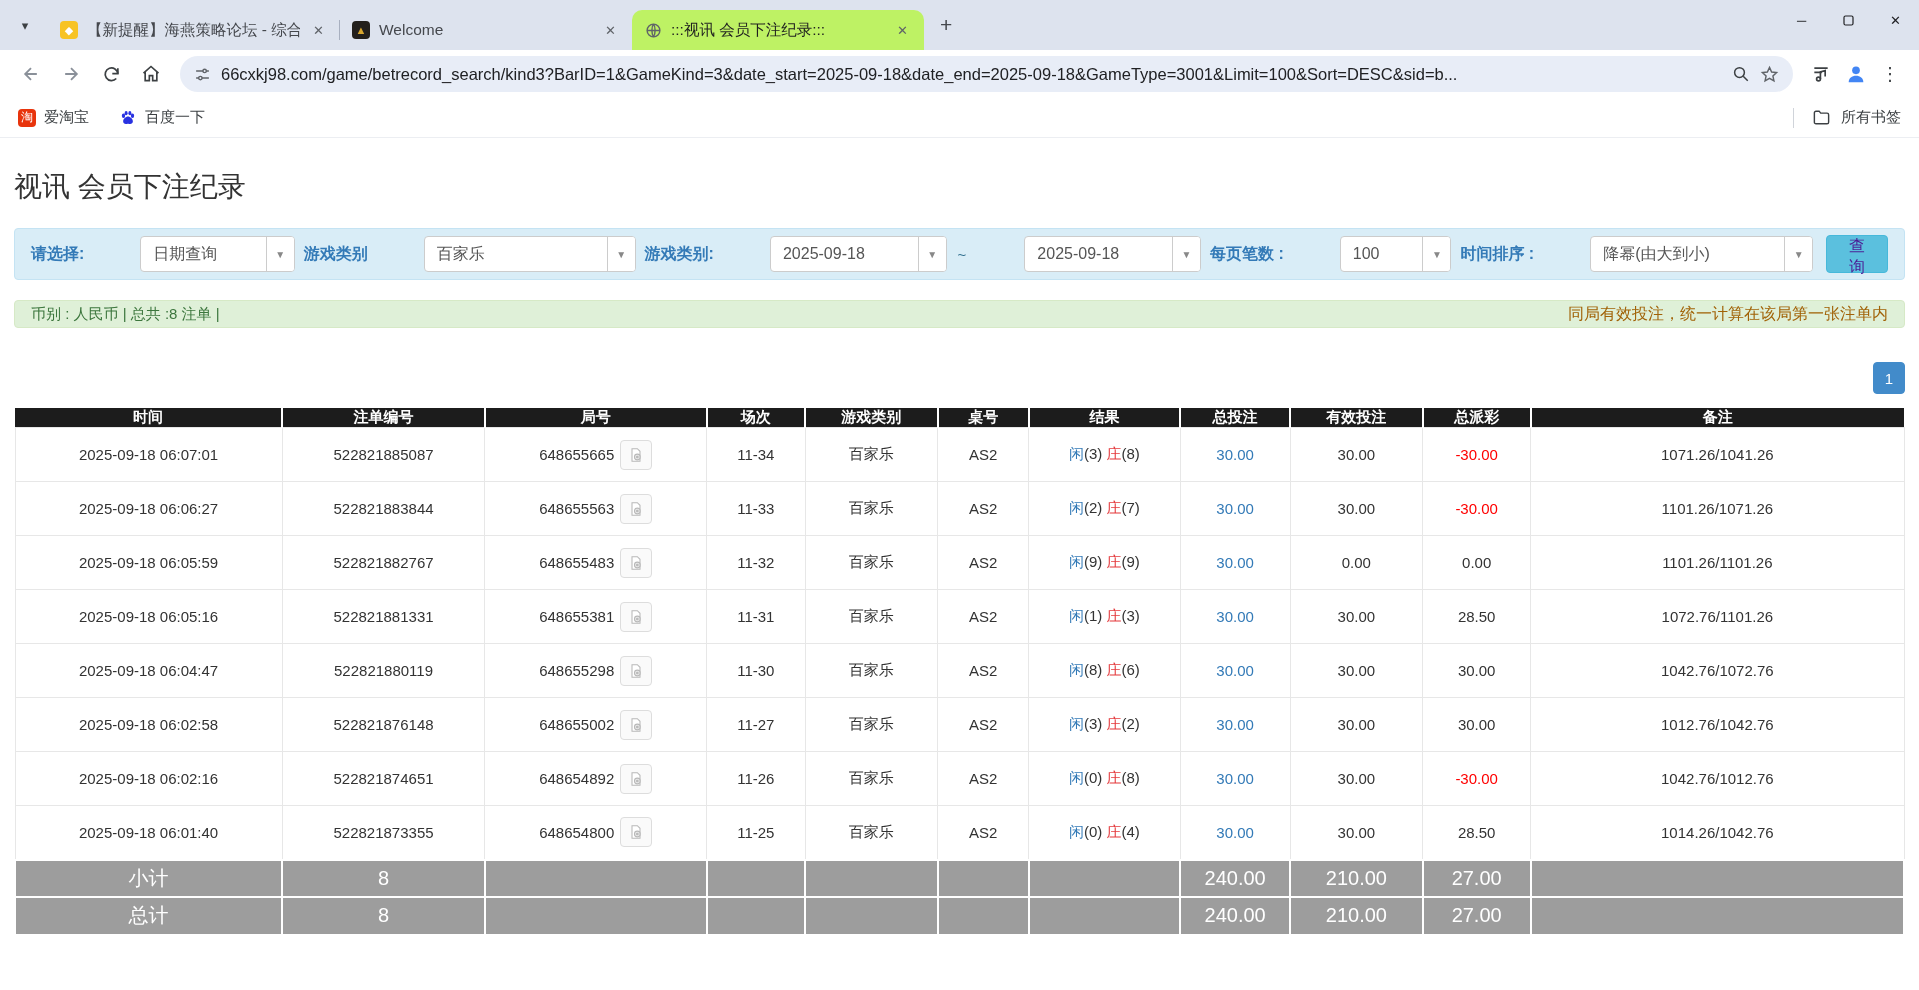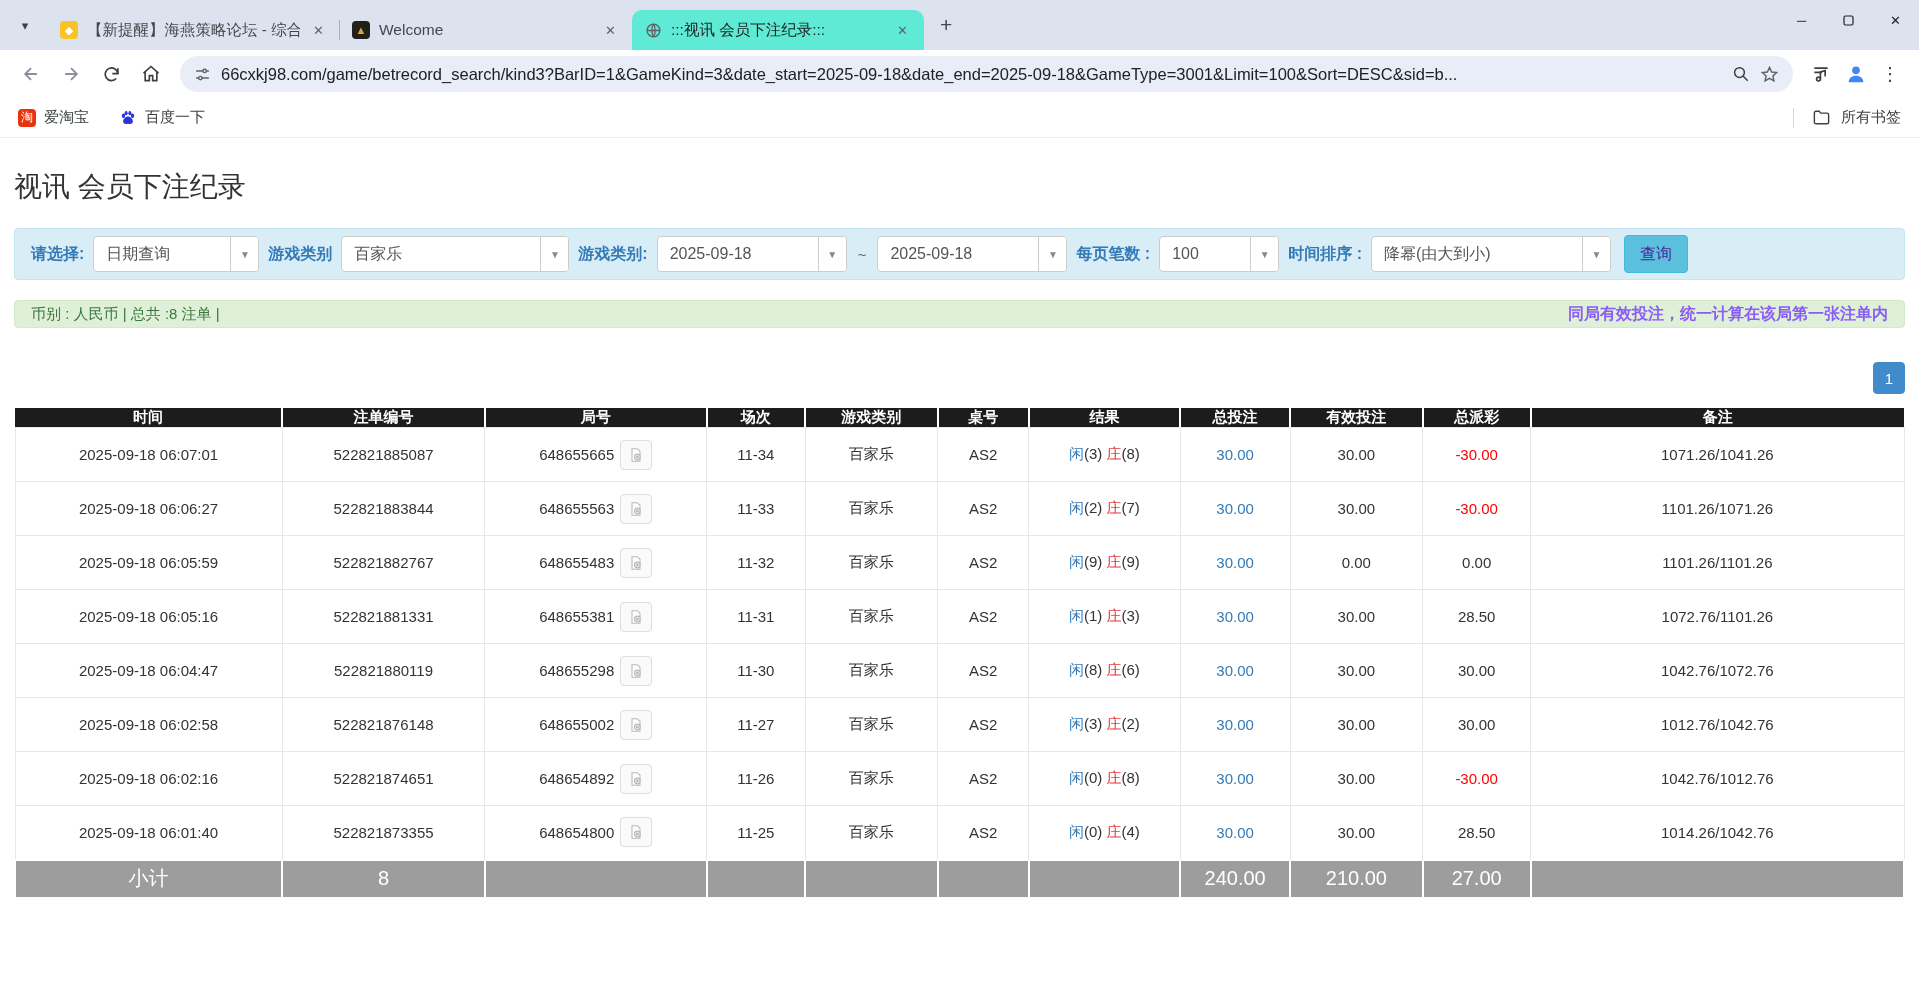--- a/index.html
+++ b/index.html
@@ -4,21 +4,21 @@
 <style>
   * { box-sizing: border-box; margin: 0; padding: 0; }
   html,body { width:1919px; height:990px; overflow:hidden; }
   body { font-family:"Liberation Sans","DejaVu Sans",sans-serif; background:#fff; color:#333; }
 
   
   .tabstrip { height:50px; background:#dde3ee; display:flex; align-items:flex-end; padding-left:10px; position:relative; }
   .tab-search-btn { align-self:center; width:30px; height:30px; border-radius:50%; display:flex; align-items:center; justify-content:center; color:#3c4043; font-size:13px; margin-right:8px; }
   .tab { width:292px; height:40px; display:flex; align-items:center; gap:9px; padding:0 12px; font-size:15.5px; color:#45484d; border-radius:10px 10px 0 0; position:relative; }
   .tab.inactive + .tab.inactive::before { content:""; position:absolute; left:-1px; top:10px; bottom:10px; width:1px; background:#a8b0c0; }
-  .tab.active { background:#5eead4; color:#1f1f1f; }
+  .tab.active { background:#bef264; color:#1f1f1f; }
   .tab .tab-title { flex:1; white-space:nowrap; overflow:hidden; }
   .tab .tab-close { font-size:13px; color:#5f6368; padding:2px 4px; border-radius:50%; }
   .favicon { width:18px; height:18px; flex:0 0 18px; border-radius:4px; display:flex; align-items:center; justify-content:center; }
   .fav-yellow { background:#f7c325; color:#fff; font-size:11px; }
   .fav-dark { background:#23201c; color:#d8a72e; font-size:11px; }
   .newtab-btn { align-self:center; font-size:21px; color:#45484d; margin-left:10px; padding:0 6px; }
   .win-controls { position:absolute; right:0; top:0; height:40px; display:flex; }
   .win-btn { width:47px; height:40px; display:flex; align-items:center; justify-content:center; color:#202124; font-size:13px; }
 
   .toolbar { height:48px; background:#fff; display:flex; align-items:center; padding:0 14px; gap:6px; }
@@ -32,29 +32,29 @@
   .bm-taobao { width:18px; height:18px; border-radius:4px; background:#e8340c; color:#fff; font-size:12px; display:flex; align-items:center; justify-content:center; }
   .bookmarks-right { margin-left:auto; display:flex; align-items:center; gap:10px; }
   .bm-divider { width:1px; height:20px; background:#d0d4da; margin-right:8px; }
 
   
   .page { padding:0 14px; position:relative; }
   .page-title { font-size:28px; font-weight:500; color:#333; margin:30px 0 22px; }
 
   .filter-panel { background:#d9edf7; border:1px solid #c4e3f3; border-radius:4px; height:52px; display:flex; align-items:center; padding:0 16px; gap:9px; }
   .f-label { color:#337ab7; font-weight:bold; font-size:16px; white-space:nowrap; }
-  .sel { background:#fff; border:1px solid #ccc; border-radius:4px; height:36px; display:flex; align-items:stretch; overflow:hidden; }
+  .sel { background:#fff; border:1px solid #ccc; border-radius:4px; height:36px; display:flex; align-items:stretch; overflow:hidden;margin-left:47px; }
   .sel .sel-val { display:flex; align-items:center; padding:0 12px; font-size:16px; color:#555; flex:1; white-space:nowrap; overflow:hidden; }
   .sel .sel-arrow { width:28px; border-left:1px solid #ccc; display:flex; align-items:center; justify-content:center; color:#888; font-size:10px; background:#fff; }
   .tilde { color:#31708f; font-size:15px; padding:0 2px; }
   .btn-search { background:#5bc0de; border:1px solid #46b8da; color:#4c1d95; border-radius:4px; height:38px; padding:0 15px; font-size:16px; margin-left:4px; }
 
   .summary-bar { background:#dff0d8; border:1px solid #d6e9c6; border-radius:4px; height:28px; margin-top:20px; display:flex; align-items:center; justify-content:space-between; padding:0 16px; }
   .summary-left { color:#3c763d; font-size:15px; }
-  .summary-right { color:#8b5cf6; font-size:16px;font-weight:bold; }
+  .summary-right { color:#a16207; font-size:16px; }
 
   .pagination-row { display:flex; justify-content:flex-end; margin-top:34px; margin-bottom:14px; }
   .page-btn { min-width:32px; height:32px; background:#428bca; border:1px solid #428bca; color:#fff; border-radius:4px; display:flex; align-items:center; justify-content:center; font-size:15px; }
 
   table.records { width:100%; border-collapse:collapse; table-layout:fixed; font-size:15px; }
   .records thead th { background:#1c1c1c; color:#fff; height:19px; font-weight:bold; font-size:15px; border-right:2px solid #fff; }
   .records thead th:last-child { border-right:none; }
   .records tbody td { height:54px; text-align:center; background:#fff; border:1px solid #e7e7e7; color:#333; }
   .records .res-p { color:#337ab7; }
   .records .res-b { color:#e4393c; }
@@ -465,16 +465,29 @@
           <td></td>
           <td></td>
           <td></td>
           <td></td>
           <td></td>
           <td>240.00</td>
           <td>210.00</td>
           <td>27.00</td>
           <td></td>
         </tr>
+        <tr>
+          <td>总计</td>
+          <td>8</td>
+          <td></td>
+          <td></td>
+          <td></td>
+          <td></td>
+          <td></td>
+          <td>240.00</td>
+          <td>210.00</td>
+          <td>27.00</td>
+          <td></td>
+        </tr>
       </tfoot>
   </table>
 
 </div>
 
 </body></html>

